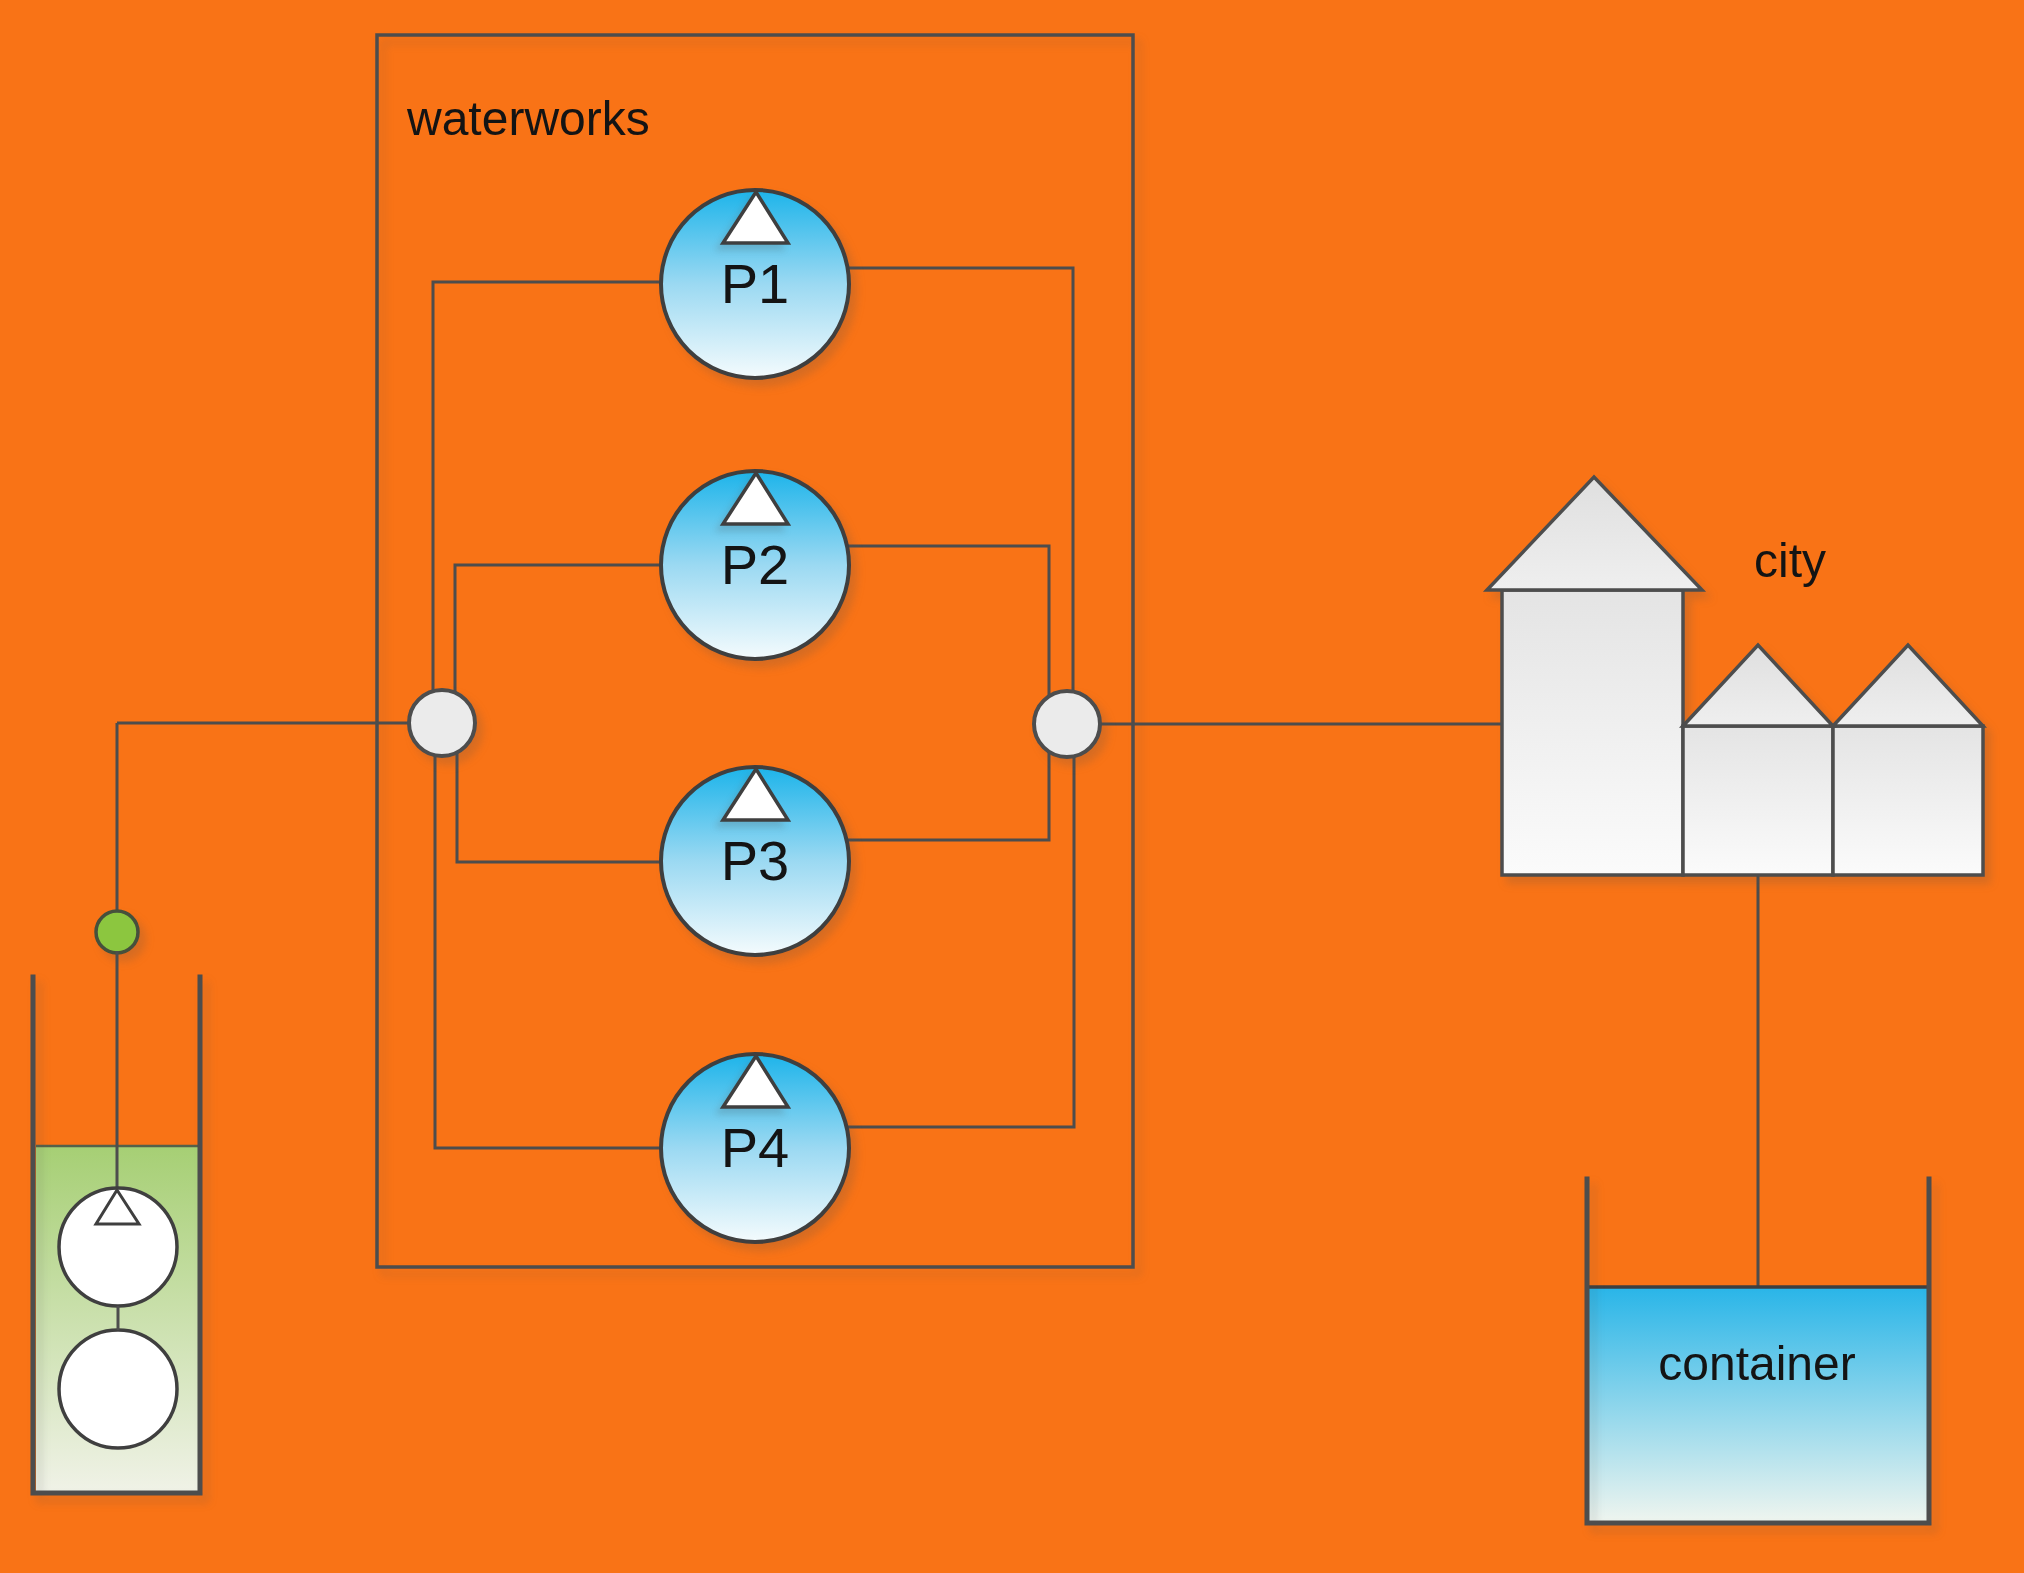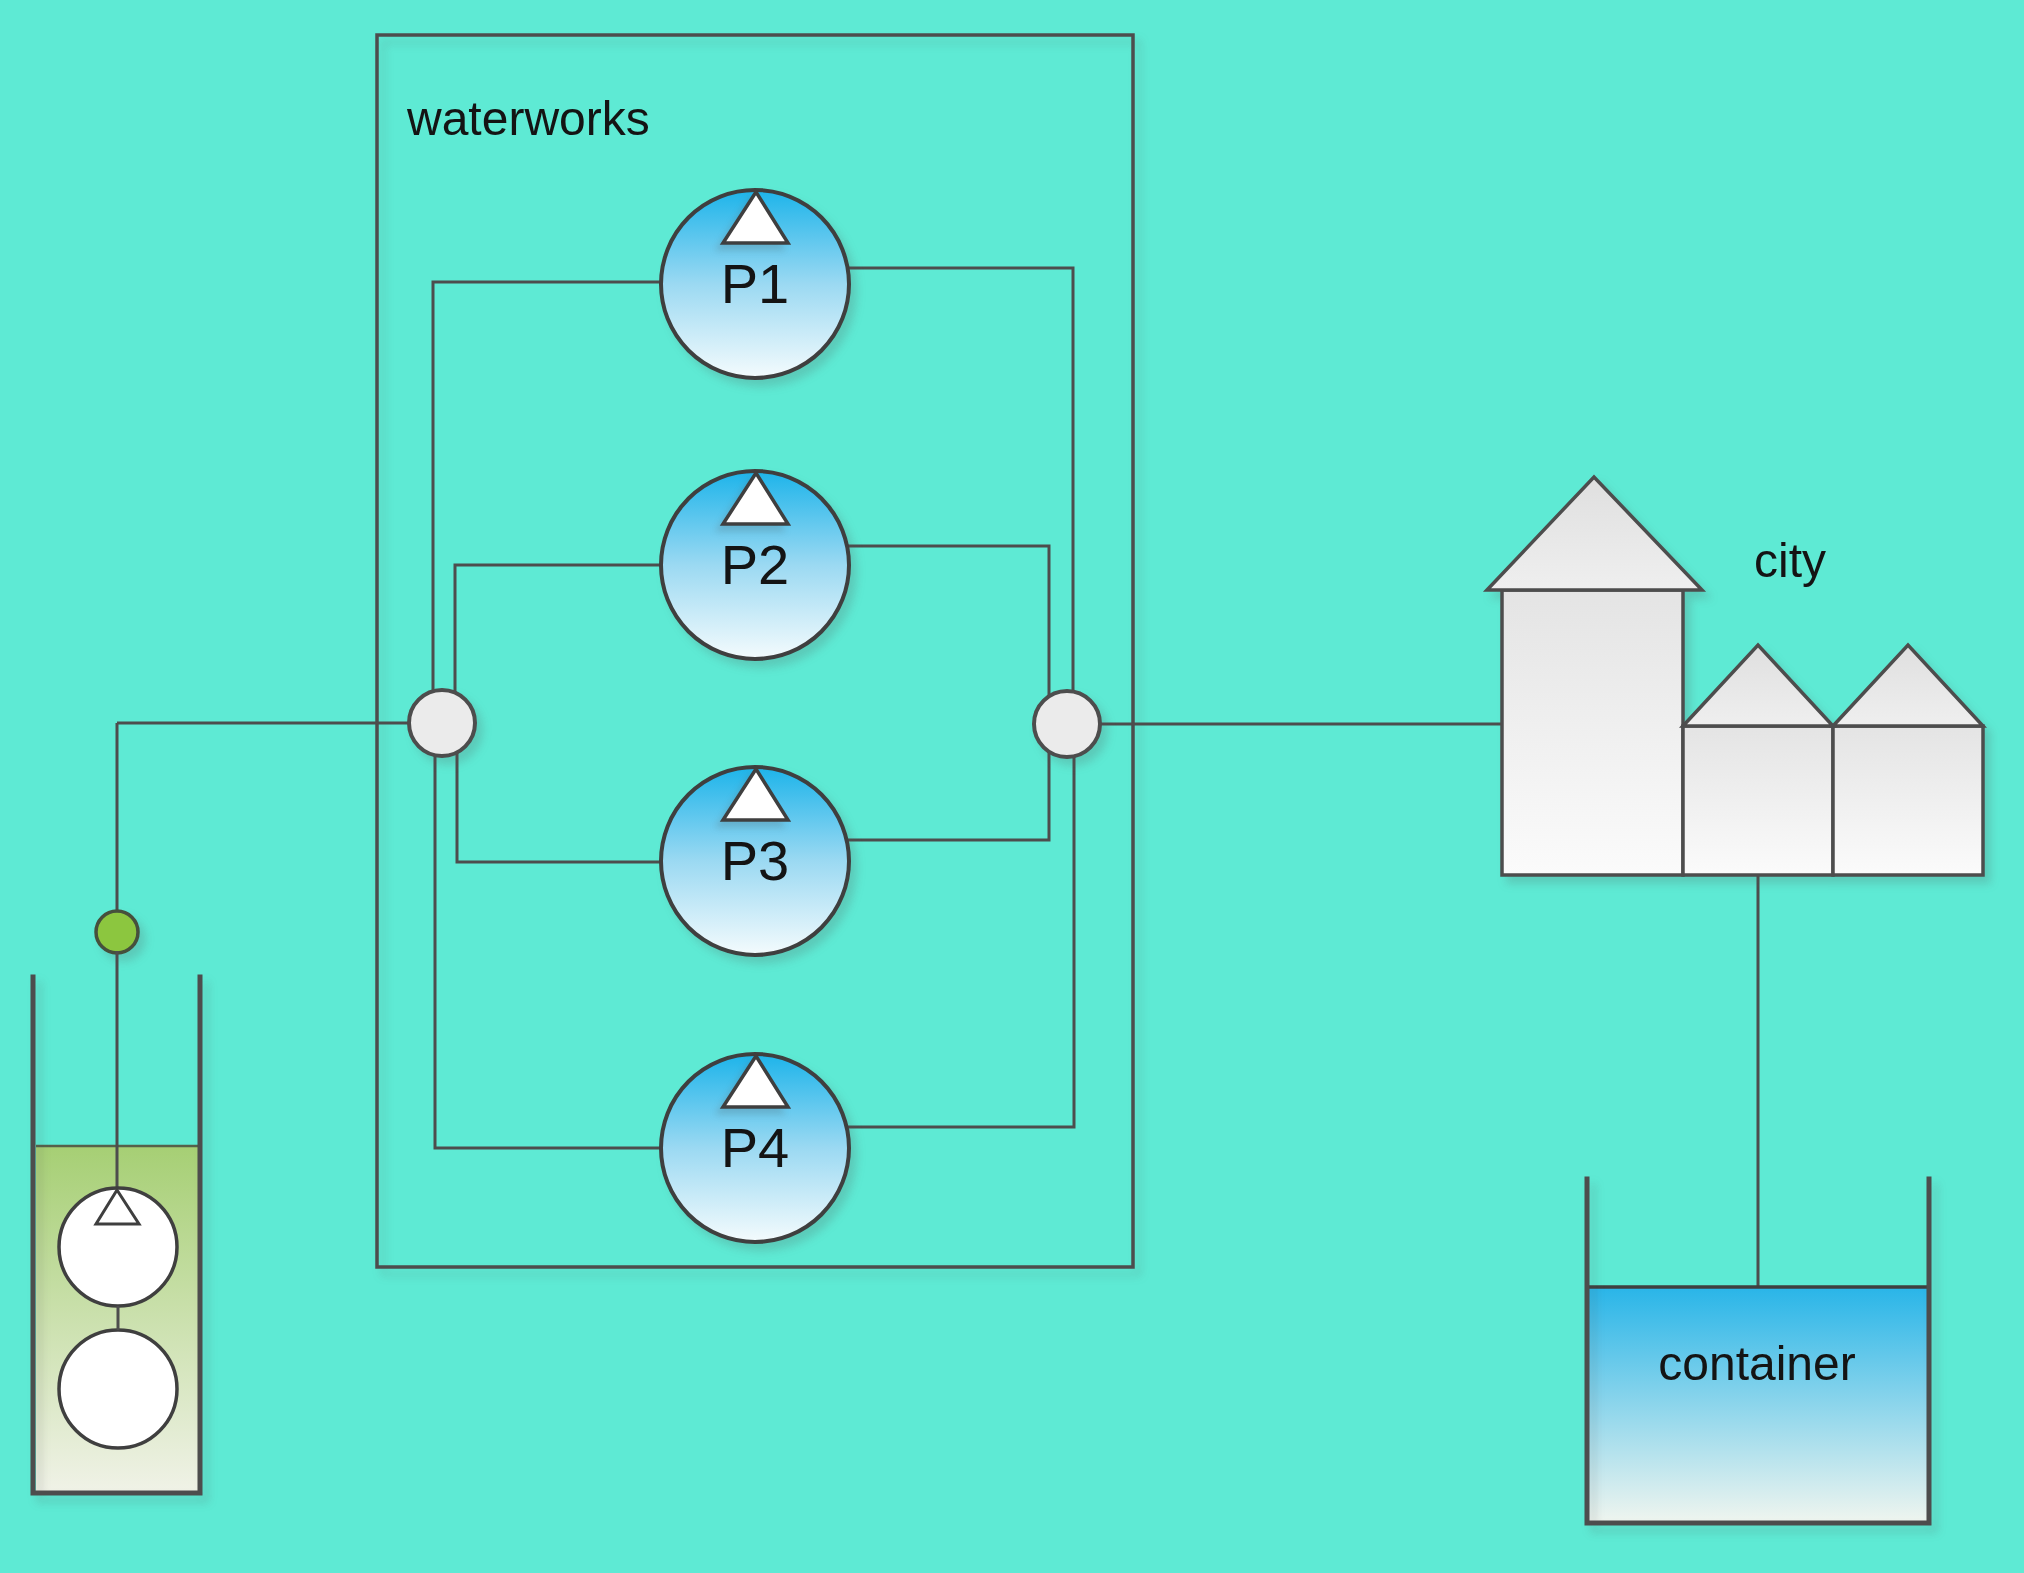--- a/index.html
+++ b/index.html
@@ -1,16 +1,16 @@
 <!DOCTYPE html>
 <html><head>
 <meta charset="utf-8">
 <style>
   html,body{margin:0;padding:0;background:#ffffff;}
-  .stage{position:relative;width:2024px;height:1573px;background:#5eead4;overflow:hidden;
+  .stage{position:relative;width:2024px;height:1573px;background:#f97316;overflow:hidden;
          font-family:"Liberation Sans", sans-serif;}
   svg{display:block;}
   .pipe{stroke:#4d4d4d;stroke-width:3;fill:none;}
   .wall{stroke:#4d4d4d;stroke-width:5;fill:none;stroke-linecap:square;}
   .outline{stroke:#4d4d4d;stroke-width:3.5;fill:none;}
   .lbl{fill:#141414;}
   .shadow{filter:drop-shadow(6px 7px 4px rgba(80,80,80,0.20));}
   .softshadow{filter:drop-shadow(-5px 6px 3px rgba(90,90,90,0.22));}
 </style>
 </head>

